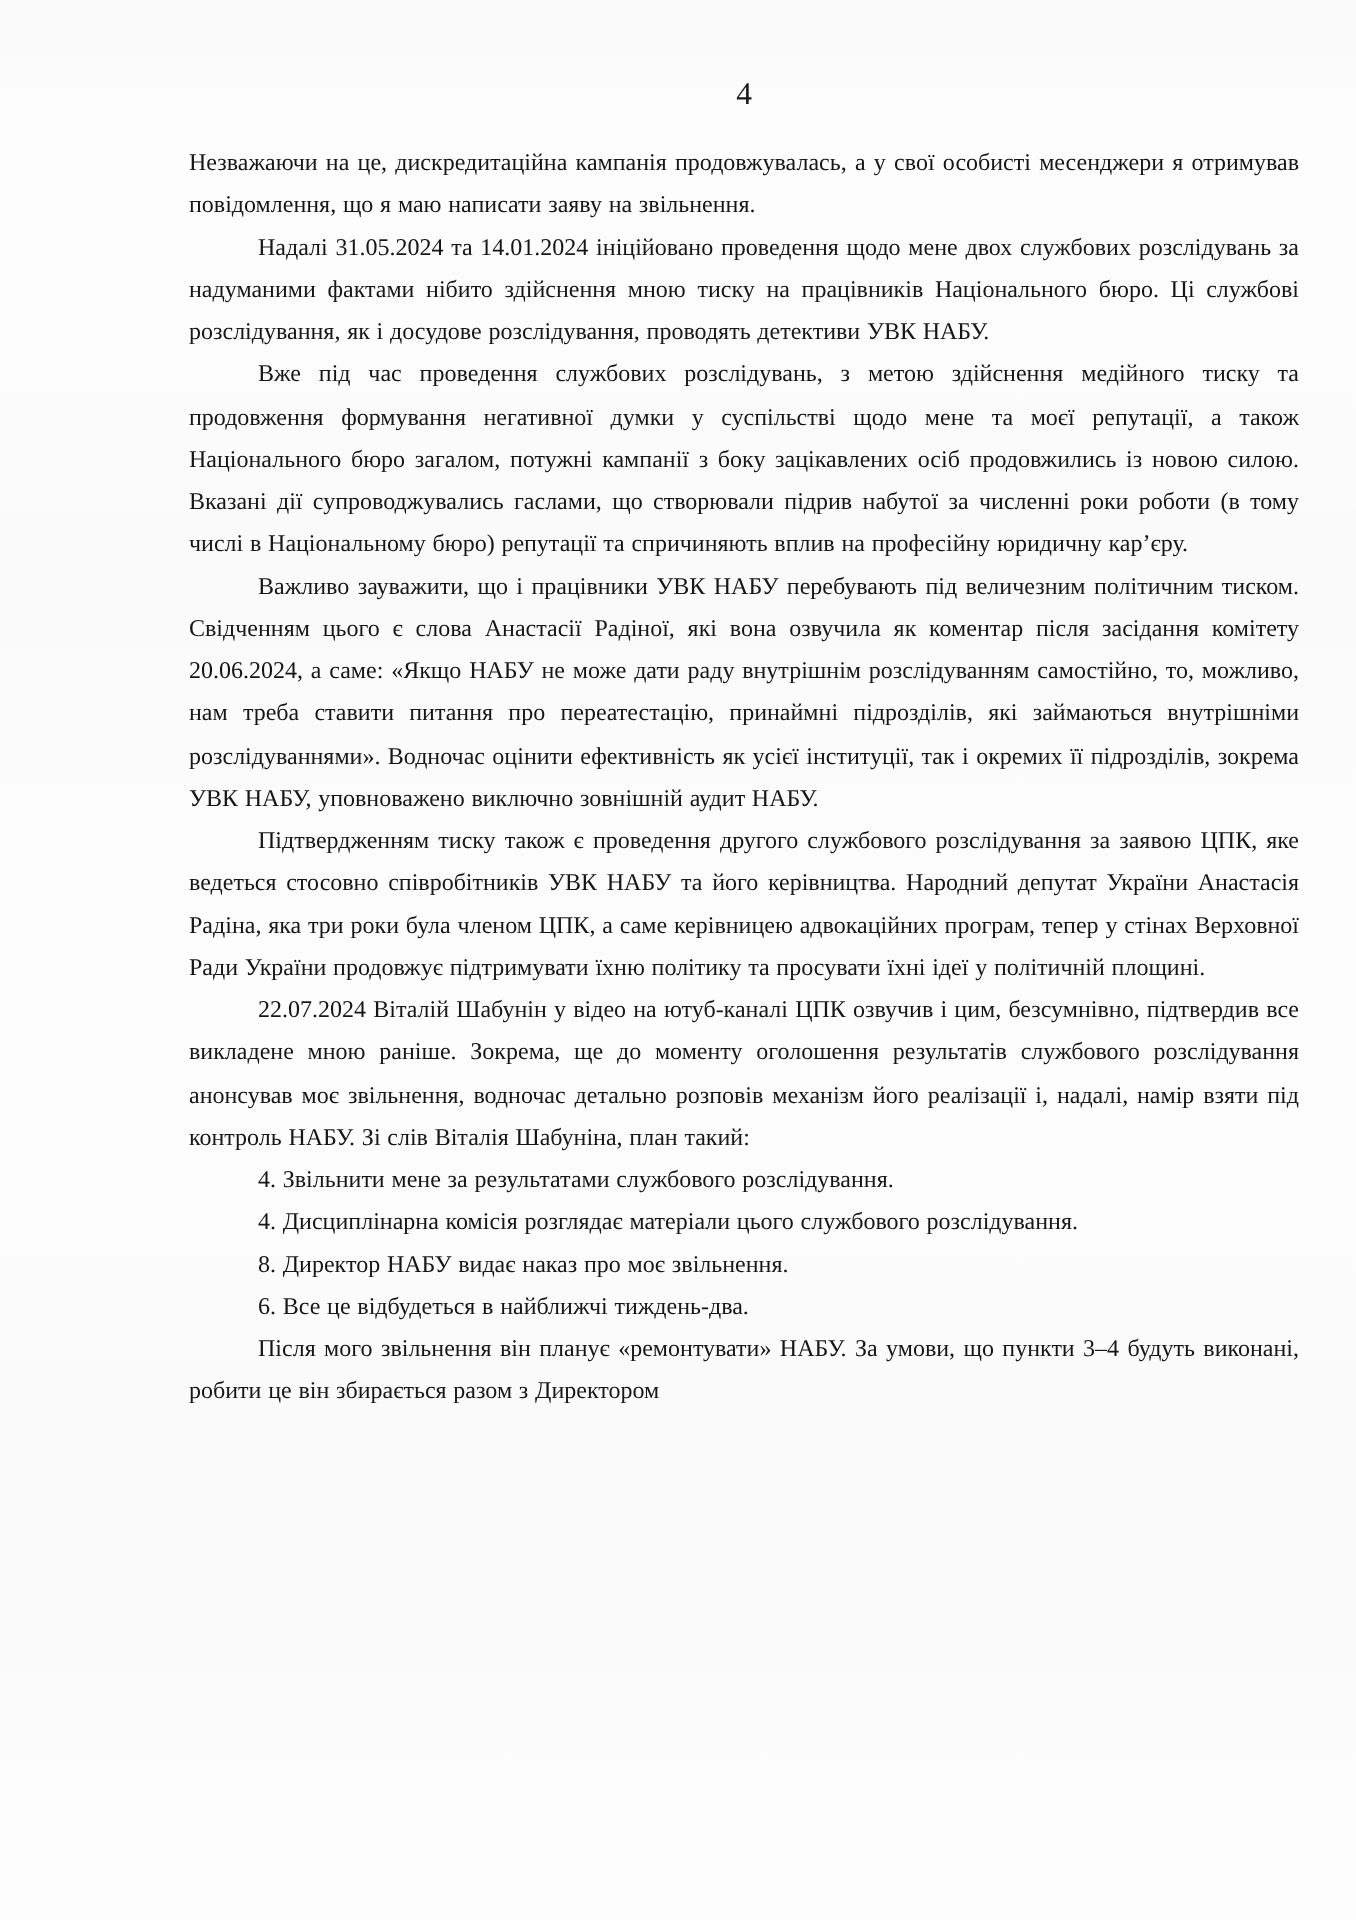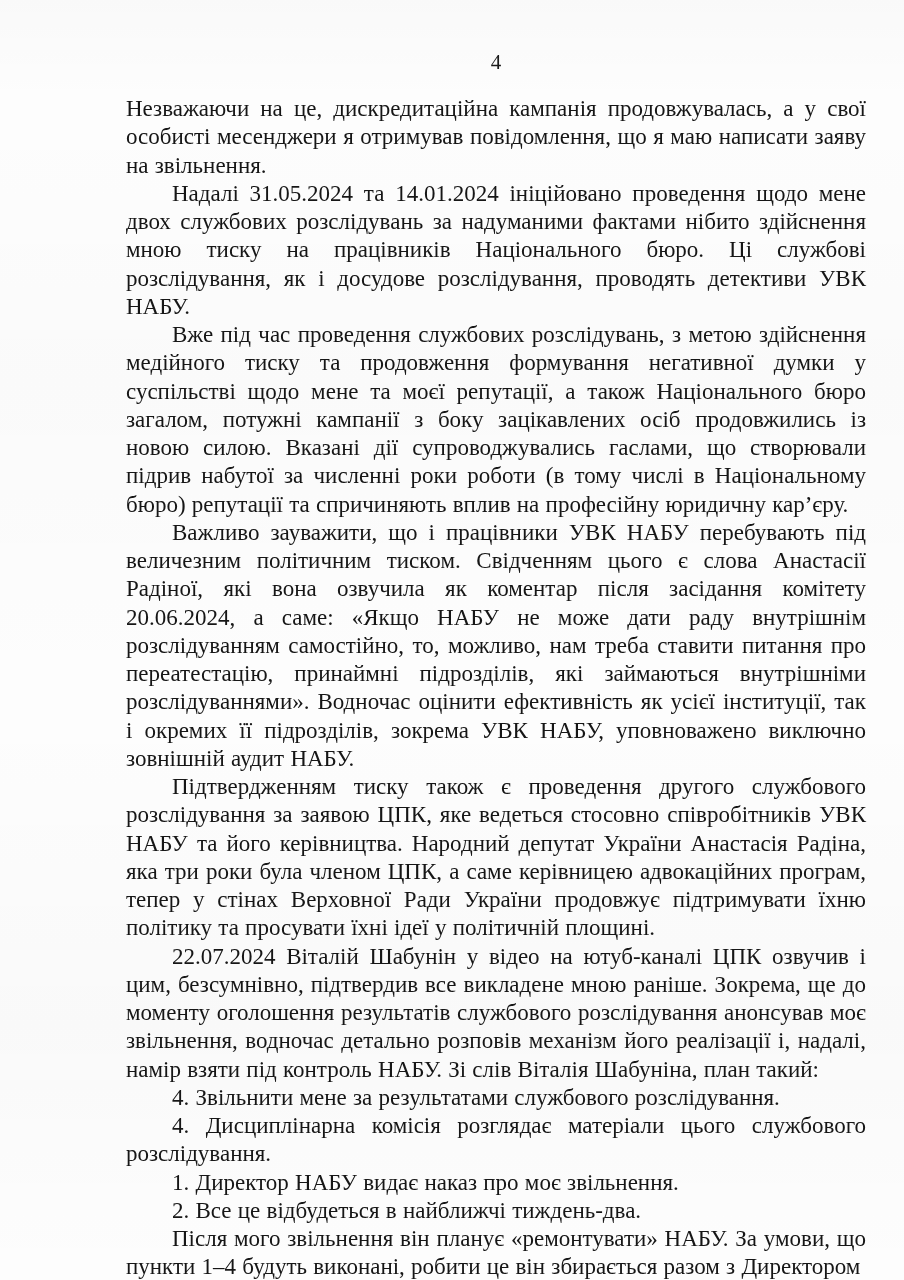--- a/index.html
+++ b/index.html
@@ -32,21 +32,21 @@
     line-height: 24px;
     color: #1a1a1a;
   }
   .content {
     position: absolute;
     top: 95px;
     left: 126px;
     width: 740px;
   }
   .content p {
-    font-size: 23px;
+    font-size: 16px;
     line-height: 28.25px;
     text-align: justify;
     text-indent: 46px;
     color: #161616;
     word-spacing: 0.5px;
   }
   .content p.no-indent {
     text-indent: 0;
   }
 </style>
@@ -58,17 +58,17 @@
 
   <div class="content">
     <p class="no-indent">Незважаючи на це, дискредитаційна кампанія продовжувалась, а у свої особисті месенджери я отримував повідомлення, що я маю написати заяву на звільнення.</p>
     <p>Надалі 31.05.2024 та 14.01.2024 ініційовано проведення щодо мене двох службових розслідувань за надуманими фактами нібито здійснення мною тиску на працівників Національного бюро. Ці службові розслідування, як і досудове розслідування, проводять детективи УВК НАБУ.</p>
     <p>Вже під час проведення службових розслідувань, з метою здійснення медійного тиску та продовження формування негативної думки у суспільстві щодо мене та моєї репутації, а також Національного бюро загалом, потужні кампанії з боку зацікавлених осіб продовжились із новою силою. Вказані дії супроводжувались гаслами, що створювали підрив набутої за численні роки роботи (в тому числі в Національному бюро) репутації та спричиняють вплив на професійну юридичну кар’єру.</p>
     <p>Важливо зауважити, що і працівники УВК НАБУ перебувають під величезним політичним тиском. Свідченням цього є слова Анастасії Радіної, які вона озвучила як коментар після засідання комітету 20.06.2024, а саме: «Якщо НАБУ не може дати раду внутрішнім розслідуванням самостійно, то, можливо, нам треба ставити питання про переатестацію, принаймні підрозділів, які займаються внутрішніми розслідуваннями». Водночас оцінити ефективність як усієї інституції, так і окремих її підрозділів, зокрема УВК НАБУ, уповноважено виключно зовнішній аудит НАБУ.</p>
     <p>Підтвердженням тиску також є проведення другого службового розслідування за заявою ЦПК, яке ведеться стосовно співробітників УВК НАБУ та його керівництва. Народний депутат України Анастасія Радіна, яка три роки була членом ЦПК, а саме керівницею адвокаційних програм, тепер у стінах Верховної Ради України продовжує підтримувати їхню політику та просувати їхні ідеї у політичній площині.</p>
     <p>22.07.2024 Віталій Шабунін у відео на ютуб-каналі ЦПК озвучив і цим, безсумнівно, підтвердив все викладене мною раніше. Зокрема, ще до моменту оголошення результатів службового розслідування анонсував моє звільнення, водночас детально розповів механізм його реалізації і, надалі, намір взяти під контроль НАБУ. Зі слів Віталія Шабуніна, план такий:</p>
     <p>4. Звільнити мене за результатами службового розслідування.</p>
     <p>4. Дисциплінарна комісія розглядає матеріали цього службового розслідування.</p>
-    <p>1. Директор НАБУ видає наказ про моє звільнення.</p>
-    <p>2. Все це відбудеться в найближчі тиждень-два.</p>
-    <p>Після мого звільнення він планує «ремонтувати» НАБУ. За умови, що пункти 1–4 будуть виконані, робити це він збирається разом з Директором</p>
+    <p>8. Директор НАБУ видає наказ про моє звільнення.</p>
+    <p>6. Все це відбудеться в найближчі тиждень-два.</p>
+    <p>Після мого звільнення він планує «ремонтувати» НАБУ. За умови, що пункти 3–4 будуть виконані, робити це він збирається разом з Директором</p>
   </div>
 </div>
 
 </body></html>

